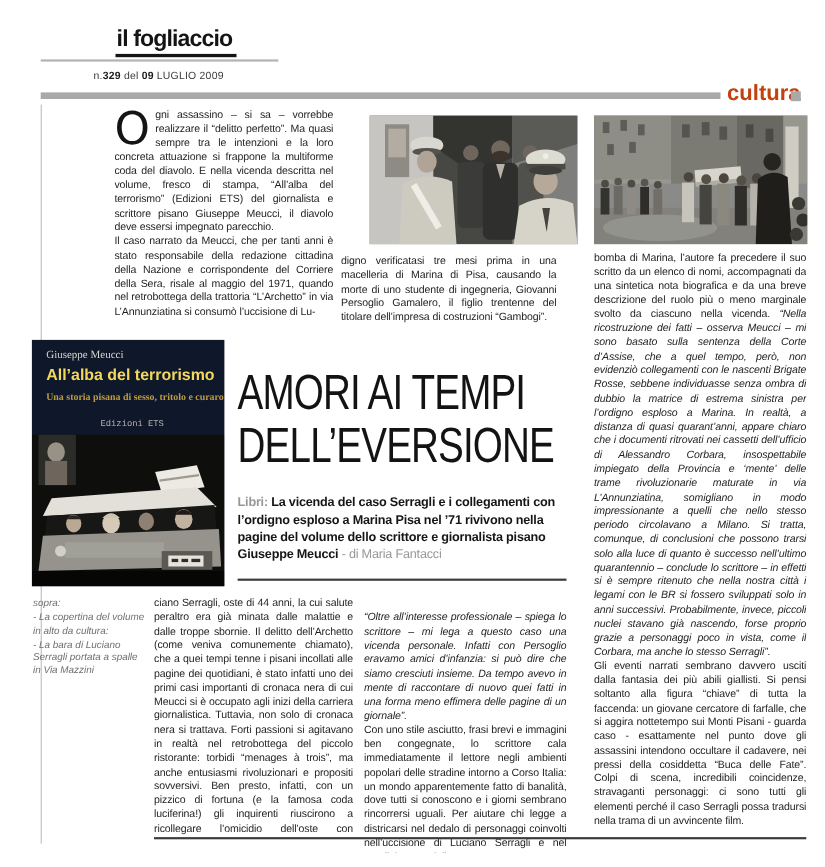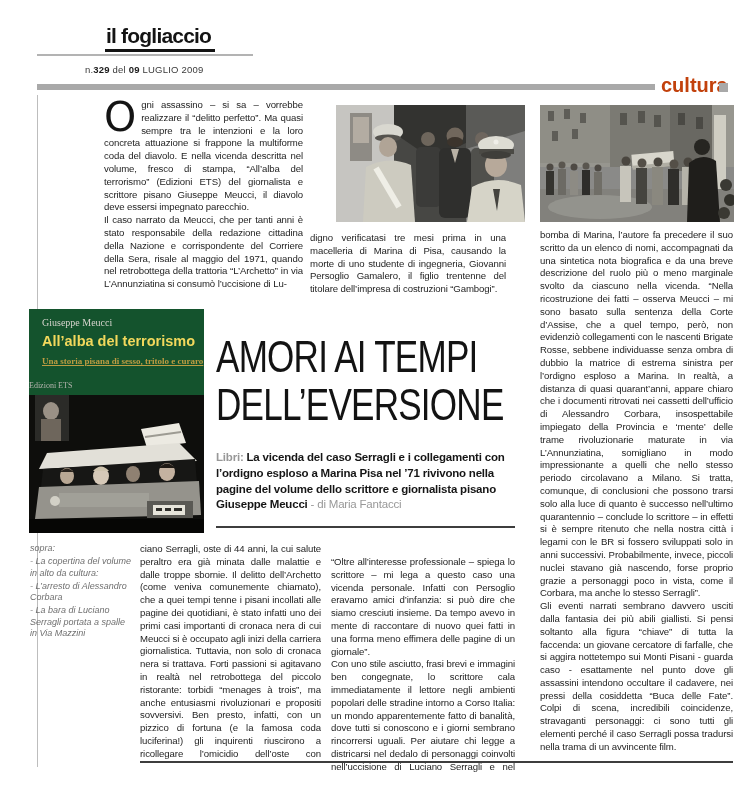--- a/index.html
+++ b/index.html
@@ -15,33 +15,33 @@
   .bar-thick{position:absolute;left:37px;top:84px;width:618px;height:6px;background:#a9a9a9;}
   .section-label{position:absolute;left:661px;top:74px;font-size:20px;font-weight:700;color:#c2410c;}
   .section-square{position:absolute;left:719px;top:83px;width:9px;height:9px;background:#a9a9a9;}
   .vline{position:absolute;left:37px;top:95px;width:1px;height:672px;background:#bdbdbd;}
   
   .col{position:absolute;text-align:justify;font-size:9.6px;line-height:12.8px;
        letter-spacing:-0.1px;color:#1e1e1e;overflow:hidden;}
   .col p{margin:0;}
   .dropcap{float:left;font-size:41px;line-height:33px;padding:2px 5px 0 0;
            font-family:"DejaVu Sans",sans-serif;color:#141414;}
-  .q{}
+  .q{font-style:italic;}
   
   .photo{position:absolute;overflow:hidden;background:#888;}
   .photo svg{display:block;}
   
-  .cover{position:absolute;left:29px;top:309px;width:175px;height:224px;background:#14532d;overflow:hidden;}
+  .cover{position:absolute;left:29px;top:309px;width:175px;height:224px;background:#0f172a;overflow:hidden;}
   .cover-author{position:absolute;left:13px;top:8px;font-family:"Liberation Serif",serif;
                 font-size:10px;color:#d6d4cd;}
   .cover-title{position:absolute;left:13px;top:24px;font-size:14.5px;font-weight:700;color:#f2d85c;}
   .cover-subtitle{position:absolute;left:13px;top:47px;font-family:"Liberation Serif",serif;
-                  font-size:9px;font-weight:700;color:#bd9c42;text-decoration:underline;}
-  .cover-publisher{position:absolute;left:0;top:72px;width:120px;text-align:left;
-                   font-family:Liberation Serif, serif;font-size:8px;color:#b5b4ae;}
+                  font-size:9px;font-weight:700;color:#bd9c42;}
+  .cover-publisher{position:absolute;left:0;top:72px;width:120px;text-align:right;
+                   font-family:Liberation Mono, monospace;font-size:8px;color:#b5b4ae;}
   .cover-photo{position:absolute;left:0;top:86px;width:175px;height:138px;}
   
   .caption{position:absolute;left:30px;top:543px;width:104px;font-size:9px;line-height:11.6px;
            font-style:italic;color:#6f6f6f;}
   .caption div{margin:0 0 1px 0;}
   
   .headline{position:absolute;left:216px;top:333px;width:385px;
             transform:scaleX(0.78);transform-origin:0 0;
             font-size:45px;line-height:47.5px;font-weight:400;letter-spacing:-1px;
             color:#131313;white-space:nowrap;}
@@ -220,21 +220,20 @@
     <div>DELL’EVERSIONE</div>
   </div>
 
   <div class="standfirst"><span class="kicker">Libri:</span><span> La vicenda del caso Serragli e i collegamenti con l’ordigno esploso a Marina Pisa nel ’71 rivivono nella pagine del volume dello scrittore e giornalista pisano Giuseppe Meucci </span><span class="byline">- di Maria Fantacci</span></div>
   <div class="rule-mid"></div>
 
   <div class="caption">
     <div>sopra:</div>
     <div>- La copertina del volume</div>
     <div>in alto da cultura:</div>
-    <div>- L’arresto di Alessandro Corbara</div>
     <div>- La bara di Luciano Serragli portata a spalle in Via Mazzini</div>
   </div>
 
   <div class="col" style="left:140px;top:543px;width:181px;height:219px;">
     <p>ciano Serragli, oste di 44 anni, la cui salute peraltro era già minata dalle malattie e dalle troppe sbornie. Il delitto dell’Archetto (come veniva comunemente chiamato), che a quei tempi tenne i pisani incollati alle pagine dei quotidiani, è stato infatti uno dei primi casi importanti di cronaca nera di cui Meucci si è occupato agli inizi della carriera giornalistica. Tuttavia, non solo di cronaca nera si trattava. Forti passioni si agitavano in realtà nel retrobottega del piccolo ristorante: torbidi “menages à trois”, ma anche entusiasmi rivoluzionari e propositi sovversivi. Ben presto, infatti, con un pizzico di fortuna (e la famosa coda luciferina!) gli inquirenti riuscirono a ricollegare l’omicidio dell’oste con l’esplosione di un or-</p>
   </div>
 
   <div class="col" style="left:331px;top:543px;width:184px;height:219px;margin-top:13px;">
     <p class="q">“Oltre all’interesse professionale – spiega lo scrittore – mi lega a questo caso una vicenda personale. Infatti con Persoglio eravamo amici d’infanzia: si può dire che siamo cresciuti insieme. Da tempo avevo in mente di raccontare di nuovo quei fatti in una forma meno effimera delle pagine di un giornale”.</p>
     <p>Con uno stile asciutto, frasi brevi e immagini ben congegnate, lo scrittore cala immediatamente il lettore negli ambienti popolari delle stradine intorno a Corso Italia: un mondo apparentemente fatto di banalità, dove tutti si conoscono e i giorni sembrano rincorrersi uguali. Per aiutare chi legge a districarsi nel dedalo di personaggi coinvolti nell’uccisione di Luciano Serragli e nel parallelo caso della</p>

